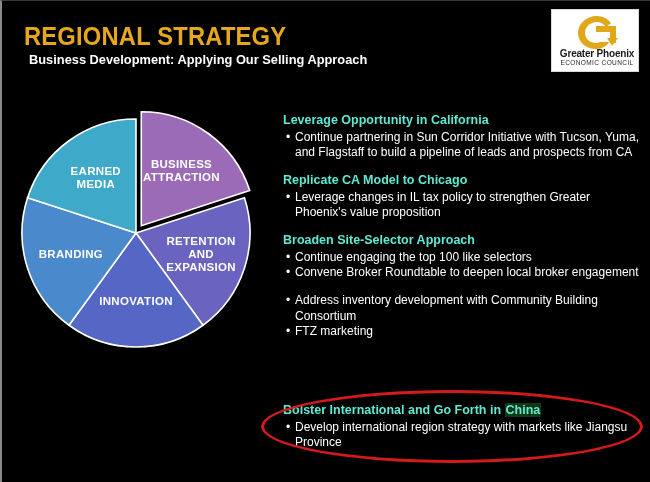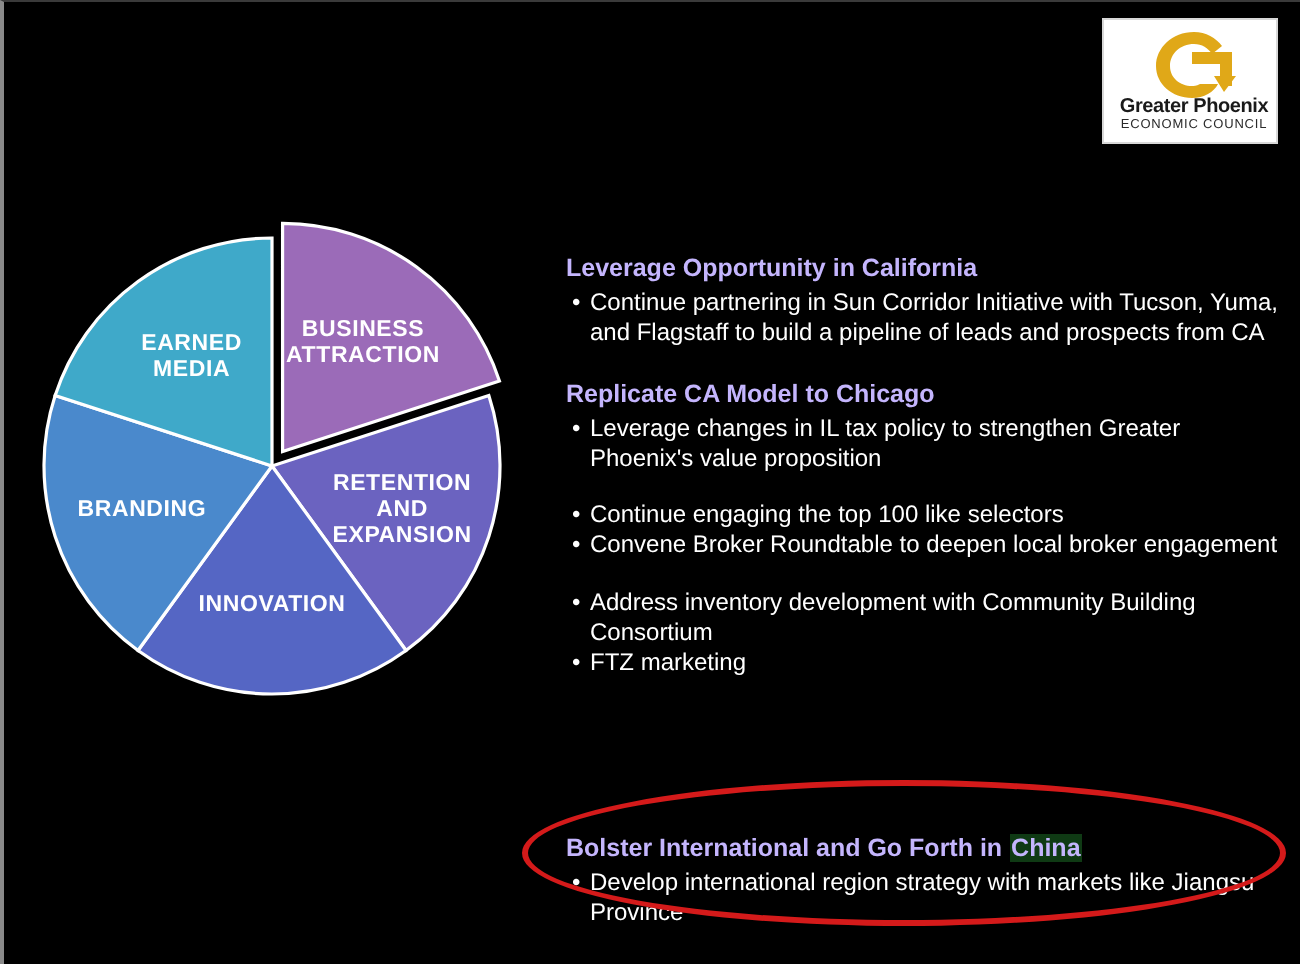--- a/index.html
+++ b/index.html
@@ -111,25 +111,25 @@
 
   
   #content {
     position: absolute;
     left: 281px;
     top: 110px;
     width: 362px;
   }
   .topic { margin-bottom: 13px; }
   .topic-title {
-    color: #c4b5fd;
+    color: #5eead4;
     font-size: 12.5px;
     font-weight: bold;
     line-height: 1.25;
-    margin: 16px 0 1px 0;
+    margin: 2px 0 1px 0;
   }
   .bullet {
     display: flex;
     color: #ffffff;
     font-size: 12px;
     line-height: 1.27;
     margin: 0;
     padding-left: 3px;
   }
   .bullet-dot {
@@ -163,20 +163,24 @@
     border-radius: 50%;
     box-sizing: border-box;
     pointer-events: none;
   }
 </style>
 </head>
 <body>
 
 <div id="slide">
 
+  <div id="header-block">
+    <div id="main-title">REGIONAL STRATEGY</div>
+    <div id="subtitle">Business Development: Applying Our Selling Approach</div>
+  </div>
 
   <div id="logo-box">
     <svg id="logo-mark" viewBox="0 0 90 38">
       <path d="M45 4 C34 4 26 12 26 21 C26 30 34 37 44 37 C50 37 55 34 57 30 L48 30 C46 31 45 31 44 31 C38 31 33 27 33 21 C33 15 38 10 45 10 C49 10 52 12 54 15 L59 11 C56 7 51 4 45 4 Z" fill="#E0A818"></path>
       <path d="M44 14 L64 14 L64 31 L58 31 L58 20 L44 20 Z" fill="#E0A818"></path>
       <path d="M55 26 L66 26 L60 34 Z" fill="#E0A818"></path>
     </svg>
     <div id="logo-name">Greater Phoenix</div>
     <div id="logo-sub">ECONOMIC COUNCIL</div>
   </div>
@@ -209,20 +213,21 @@
         </div>
       </div>
       <div class="topic">
         <div class="topic-title">Replicate CA Model to Chicago</div>
         <div class="bullet">
           <span class="bullet-dot">•</span>
           <span class="bullet-text">Leverage changes in IL tax policy to strengthen Greater Phoenix's value proposition</span>
         </div>
       </div>
       <div class="topic">
+        <div class="topic-title">Broaden Site-Selector Approach</div>
         <div class="bullet">
           <span class="bullet-dot">•</span>
           <span class="bullet-text">Continue engaging the top 100 like selectors</span>
         </div>
         <div class="bullet">
           <span class="bullet-dot">•</span>
           <span class="bullet-text">Convene Broker Roundtable to deepen local broker engagement</span>
         </div>
       </div>
       <div class="topic">

